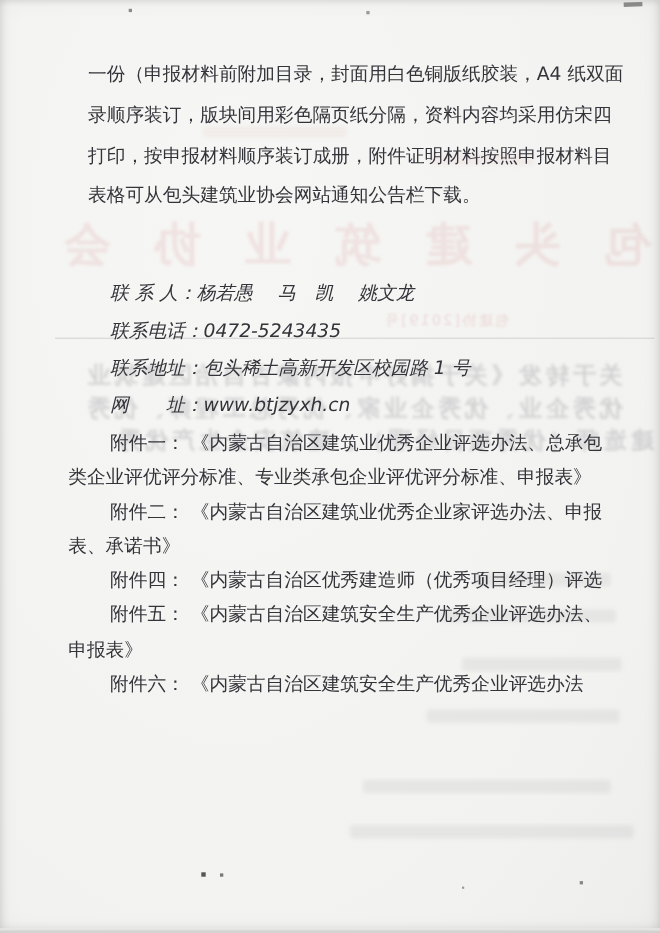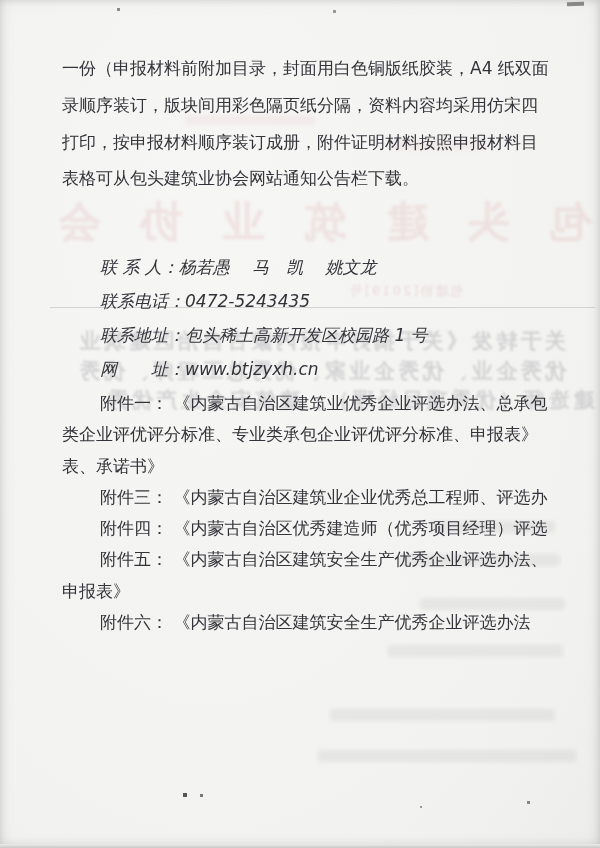--- a/index.html
+++ b/index.html
@@ -14,21 +14,21 @@
       inset -4px 0 8px rgba(0,0,0,0.05),
       inset 4px 0 8px rgba(0,0,0,0.045),
       inset 0 -5px 8px rgba(0,0,0,0.06),
       inset 0 3px 5px rgba(0,0,0,0.03);
     overflow:hidden;
     font-family:"DejaVu Sans", sans-serif;
     color:#33333a;
   }
   
   .intro{position:absolute;left:62px;top:50px;width:500px;}
-  .intro .line{height:36.8px;line-height:36.8px;font-size:17px;white-space:nowrap;}
+  .intro .line{height:36.8px;line-height:36.8px;font-size:17px;white-space:nowrap;margin-left:18px;}
   .contacts{position:absolute;left:100px;top:250px;width:470px;font-style:italic;}
   .contacts .row{height:34px;line-height:34px;font-size:17px;white-space:nowrap;}
   .attachments{position:absolute;left:62px;top:388px;width:510px;}
   .attachments .line{height:31.3px;line-height:31.3px;font-size:17px;white-space:nowrap;}
   .attachments .indent{padding-left:38px;}
   
   .bleed{position:absolute;transform:scaleX(-1);white-space:nowrap;pointer-events:none;}
   .bleed-stamp{
     left:100px;top:194px;width:492px;
     font-size:42px;font-weight:bold;letter-spacing:40px;
@@ -107,22 +107,22 @@
       <span>联系地址：</span><span>包头稀土高新开发区校园路 1 号</span>
     </div>
     <div class="row">
       <span>网　　址：</span><span>www.btjzyxh.cn</span>
     </div>
   </div>
 
   <div class="attachments">
     <div class="line indent">附件一： 《内蒙古自治区建筑业优秀企业评选办法、总承包</div>
     <div class="line">类企业评优评分标准、专业类承包企业评优评分标准、申报表》</div>
+    <div class="line indent">附件二： 《内蒙古自治区建筑业优秀企业家评选办法、申报</div>
     <div class="line">表、承诺书》</div>
-    <div class="line indent">附件三： 《内蒙古自治区建筑业企业优秀总工程师、评选办</div>
     <div class="line indent">附件四： 《内蒙古自治区优秀建造师（优秀项目经理）评选</div>
     <div class="line indent">附件五： 《内蒙古自治区建筑安全生产优秀企业评选办法、</div>
     <div class="line">申报表》</div>
     <div class="line indent">附件六： 《内蒙古自治区建筑安全生产优秀企业评选办法</div>
   </div>
 
   <div class="speck spk1"></div>
   <div class="speck spk2"></div>
   <div class="speck spk3"></div>
   <div class="speck spk4"></div>

